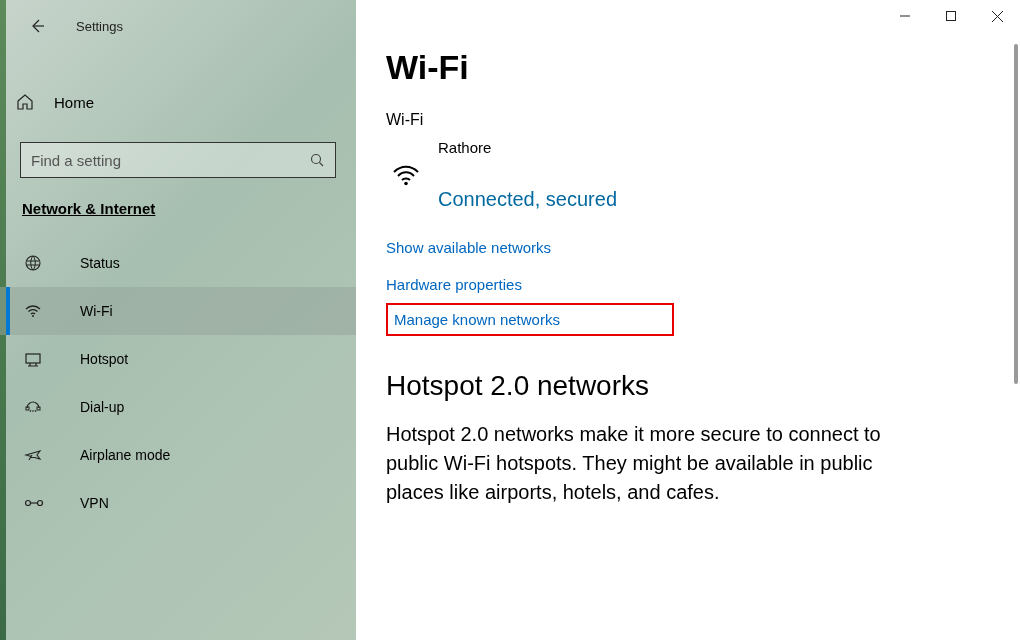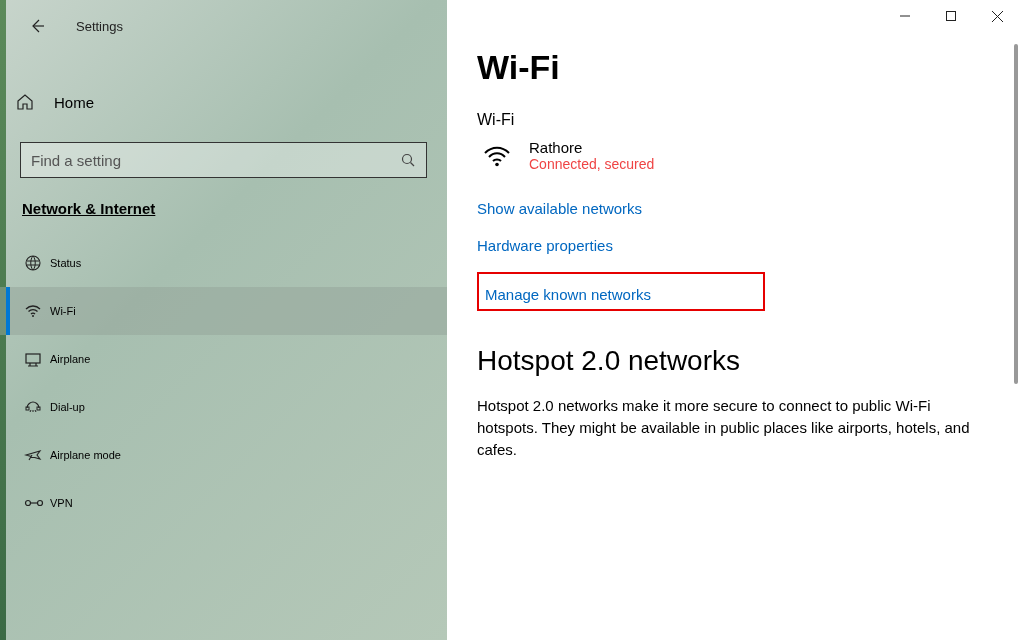--- a/index.html
+++ b/index.html
@@ -12,21 +12,21 @@
     overflow: hidden;
     position: relative;
     background: #fff;
   }
   .window {
     display: flex;
     width: 1020px;
     height: 640px;
   }
   .sidebar {
-    width: 447px;
+    width: 356px;
     height: 640px;
     background: linear-gradient(135deg, #c7d4cb 0%, #a7bfb0 40%, #b5c8b8 100%);
     display: flex;
     flex-direction: column;
     padding-top: 8px;
     position: relative;
   }
   .desktop-edge {
     position: absolute;
     left: 0; top: 0; bottom: 0;
@@ -89,21 +89,21 @@
   }
   .nav-item {
     height: 48px;
     display: flex;
     align-items: center;
     padding-left: 24px;
     cursor: pointer;
     position: relative;
   }
   .nav-item .icon-slot { width: 20px; height: 20px; display: flex; align-items: center; }
-  .nav-item .label { margin-left: 6px; font-size: 11px; }
+  .nav-item .label { margin-left: 36px; font-size: 14px; }
   .nav-item.selected {
     background: rgba(150,165,155,0.55);
   }
   .nav-item.selected::before {
     content: "";
     position: absolute;
     left: 6px; top: 0; bottom: 0;
     width: 4px;
     background: #0078d4;
   }
@@ -157,43 +157,42 @@
     background: #fff;
   }
   .toggle-label { margin-left: 14px; font-size: 15px; }
   .network-row {
     display: flex;
     align-items: center;
     margin: 10px 0 18px 6px;
   }
   .wifi-icon { width: 28px; height: 28px; margin-right: 18px; }
   .network-name { font-size: 15px; }
-  .network-status { font-size: 14px; color: #ef4444; }
+  .network-status { font-size: 20px; color: #0369a1; margin-top: 32px; }
   .link {
     color: #0067c0;
     font-size: 15px;
     display: inline-block;
     margin: 10px 0;
     cursor: pointer;
   }
   .highlight-box {
     border: 2.5px solid #e60000;
     display: inline-block;
-    padding: 12px 112px 6px 6px;
-    margin-top: 8px;
+    padding: 6px 112px 6px 6px;
   }
   .highlight-box .link { margin: 0; }
   h2 {
     font-size: 28px;
     font-weight: 400;
     margin-top: 34px;
     margin-bottom: 18px;
   }
   .paragraph {
-    font-size: 15px;
+    font-size: 20px;
     line-height: 1.45;
     max-width: 540px;
   }
   .scrollbar-track {
     position: absolute;
     right: 2px;
     top: 44px;
     bottom: 4px;
     width: 4px;
     background: transparent;
@@ -265,21 +264,21 @@
         </span>
         <span class="label">Wi-Fi</span>
       </div>
       <div class="nav-item">
         <span class="icon-slot">
           <svg width="18" height="18" viewBox="0 0 18 18">
               <rect x="2" y="4" width="14" height="9" fill="none" stroke="#222" stroke-width="1.2"></rect>
               <path d="M6 13 V16 M12 13 V16 M4 16 H14" stroke="#222" stroke-width="1.2"></path>
             </svg>
         </span>
-        <span class="label">Airplane</span>
+        <span class="label">Hotspot</span>
       </div>
       <div class="nav-item">
         <span class="icon-slot">
           <svg width="18" height="18" viewBox="0 0 18 18">
               <path d="M3 10 C3 6 7 4 9 4 C11 4 15 6 15 10" fill="none" stroke="#222" stroke-width="1.2"></path>
               <rect x="2" y="9" width="3" height="3" fill="none" stroke="#222"></rect>
               <rect x="13" y="9" width="3" height="3" fill="none" stroke="#222"></rect>
               <path d="M6 14 L7 12 M9 14 L9 12 M12 14 L11 12" stroke="#222" stroke-width="1"></path>
             </svg>
         </span>

